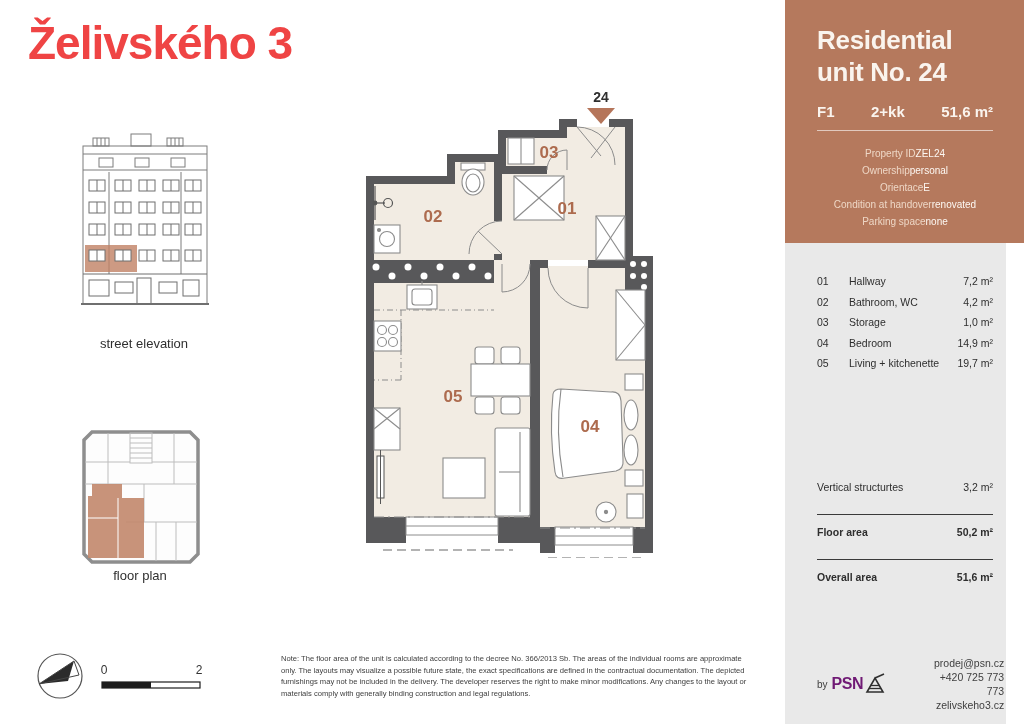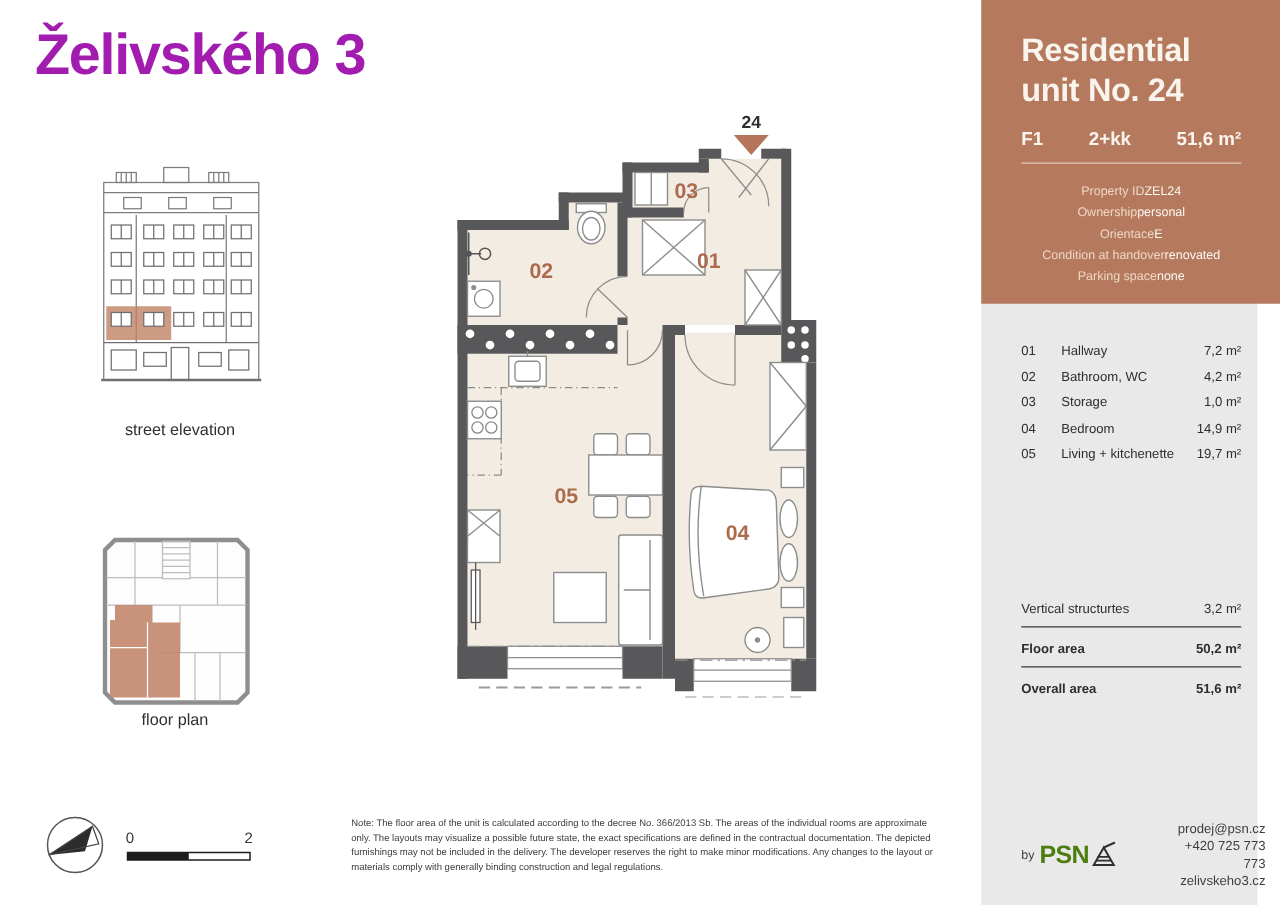--- a/index.html
+++ b/index.html
@@ -1,20 +1,20 @@
 <!DOCTYPE html>
 <html><head>
 <meta charset="utf-8">
 <style>
   html,body { margin:0; padding:0; background:#ffffff; font-family:"Liberation Sans", sans-serif; }
   .page { position:relative; width:1024px; height:724px; overflow:hidden; background:#ffffff; }
 
   
   .main-title { position:absolute; left:28px; top:16px; font-size:46px; font-weight:700;
-                color:#a21caf; letter-spacing:-1px; }
+                color:#ef4444; letter-spacing:-1px; }
   .thumb { position:absolute; }
   .thumb-label { position:absolute; font-size:13px; color:#2f2f2f; text-align:center; width:160px; }
   .lbl-elev { left:64px; top:336px; }
   .lbl-fp   { left:60px; top:568px;text-align:center; }
 
   
   .compass { position:absolute; left:26px; top:648px; }
   .scalebar { position:absolute; left:98px; top:662px; }
   .note { position:absolute; left:281px; top:653px; width:478px; font-size:7.6px;
           line-height:11.6px; color:#3c3c3c; }
@@ -36,29 +36,29 @@
   .sb-prop-row .v { color:#fdf8f3; }
 
   .sb-rooms { position:absolute; left:32px; top:271px; width:176px; }
   .sb-room-row { display:flex; font-size:10.5px; color:#2e2e2e; line-height:20.5px; }
   .sb-room-row .no { width:32px; }
   .sb-room-row .nm { flex:1; }
   .sb-room-row .ar { text-align:right; white-space:nowrap; }
 
   .sb-summary { position:absolute; left:32px; top:470px; width:176px; }
   .sb-sum-row { display:flex; justify-content:space-between; font-size:10.5px; color:#2e2e2e;
-                padding:11px 0 8px 0; border-bottom:1px solid #3a3a3a; }
+                padding:11px 0 21px 0; border-bottom:1px solid #3a3a3a; }
   .sb-sum-row:last-child { border-bottom:none; }
   .sb-sum-row.bold { font-weight:700; }
 
   .sb-footer { position:absolute; left:32px; top:656px; width:176px; display:flex;
                justify-content:space-between; align-items:center; }
   .brand { display:flex; align-items:center; }
   .brand .by { font-size:10px; color:#3f3f3f; margin-right:4px; }
-  .brand .psn { font-size:20px; font-weight:800; letter-spacing:-0.5px; color:#4d7c0f; }
+  .brand .psn { font-size:16px; font-weight:800; letter-spacing:-0.5px; color:#701a75; }
   .contact { text-align:right; font-size:10.5px; line-height:14px; color:#3f3f3f;margin-left:48px; }
 
   svg text { font-family:"Liberation Sans", sans-serif; }
 </style>
 </head>
 <body>
 
 <div class="page">
 
   <div class="main-title">Želivského 3</div>

